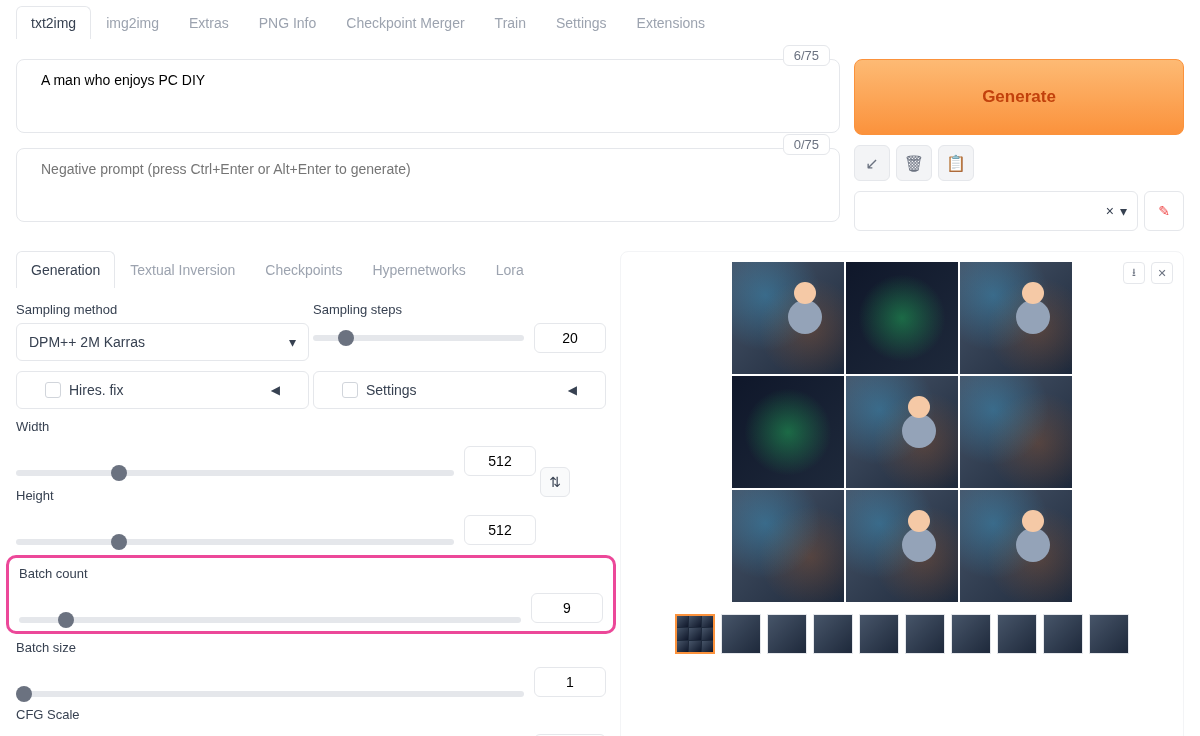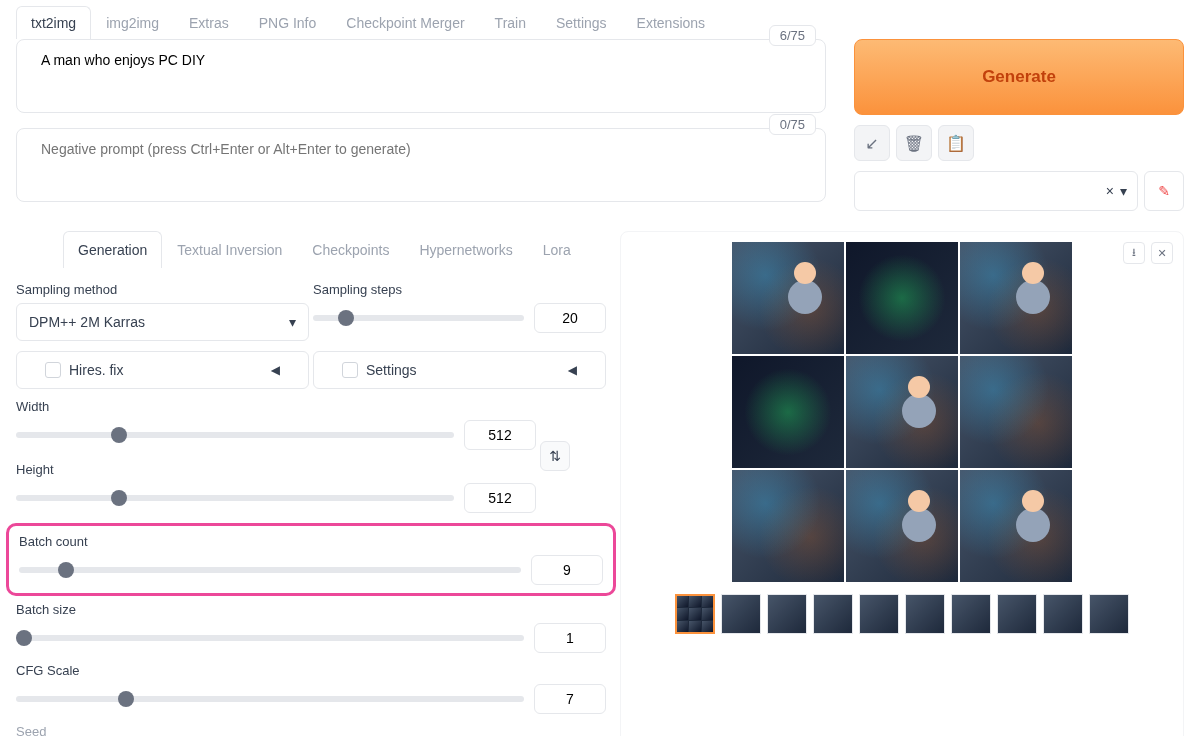--- a/index.html
+++ b/index.html
@@ -2,21 +2,21 @@
 <html><head>
 <meta charset="utf-8">
 <style>
 * { box-sizing: border-box; margin: 0; padding: 0; }
 body { font-family: -apple-system, BlinkMacSystemFont, "Segoe UI", sans-serif; font-size: 14px; color: #374151; background: #fff; width: 1200px; height: 736px; overflow: hidden; }
 
 .tabs { display: flex; gap: 0; padding: 6px 16px 0; }
 .tab { padding: 8px 14px; color: #9ca3af; cursor: pointer; border: 1px solid transparent; border-bottom: none; }
 .tab.active { color: #374151; border-color: #e5e7eb; border-radius: 6px 6px 0 0; background: #fff; }
 
-.main-row { display: flex; padding: 0 16px; gap: 28px; }
+.main-row { display: flex; padding: 0 16px; gap: 14px; margin-top: 20px; }
 .left-col { flex: 1; }
 .right-col { width: 330px; }
 
 .prompt-wrap { position: relative; margin-bottom: 12px; }
 .prompt-box { width: 100%; border: 1px solid #e5e7eb; border-radius: 8px; padding: 12px 24px; font-family: inherit; font-size: 14px; resize: none; background: #fff; }
 .prompt-box.neg { color: #9ca3af; }
 .token-count { position: absolute; right: 10px; top: -14px; background: #fff; border: 1px solid #e5e7eb; border-radius: 6px; padding: 2px 10px; font-size: 13px; color: #6b7280; }
 
 .generate-btn { width: 100%; height: 76px; background: linear-gradient(#fdba74, #fb923c); color: #c2410c; font-size: 17px; font-weight: 600; border: 1px solid #fb923c; border-radius: 8px; cursor: pointer; margin-bottom: 10px; }
 .icon-row { display: flex; gap: 6px; margin-bottom: 10px; }
@@ -24,21 +24,21 @@
 .style-row { display: flex; gap: 6px; }
 .style-select { flex: 1; border: 1px solid #e5e7eb; border-radius: 6px; height: 40px; display: flex; align-items: center; justify-content: flex-end; padding: 0 10px; gap: 6px; }
 .style-sel-btn { width: 40px; height: 40px; border: 1px solid #e5e7eb; border-radius: 6px; background: #fff; display: flex; align-items: center; justify-content: center; cursor: pointer; }
 
 .gen-area { padding: 0 16px; margin-top: 14px; display: flex; gap: 14px; }
 .gen-left { width: 590px; }
 .gen-right { flex: 1; border: 1px solid #f3f4f6; border-radius: 8px; padding: 10px; position: relative; }
 
 .sub-tabs { display: flex; gap: 0; margin-bottom: 14px; }
 .sub-tab { padding: 10px 14px; color: #9ca3af; cursor: pointer; border: 1px solid transparent; border-bottom: none; }
-.sub-tab.active { color: #374151; border-color: #e5e7eb; border-radius: 6px 6px 0 0; margin-left: 47px; }
+.sub-tab.active { color: #374151; border-color: #e5e7eb; border-radius: 6px 6px 0 0; }
 
 .param-row { display: flex; gap: 4px; margin-bottom: 10px; }
 .param-block { flex: 1; }
 .param-label { font-size: 13px; color: #374151; margin-bottom: 6px; display: block; }
 .select-box { width: 100%; border: 1px solid #e5e7eb; border-radius: 6px; padding: 10px 12px; background: #fff; display: flex; justify-content: space-between; align-items: center; cursor: pointer; }
 .slider-row { display: flex; align-items: center; gap: 10px; }
 .slider-row input[type=range] { flex: 1; }
 .num-box { width: 72px; border: 1px solid #e5e7eb; border-radius: 6px; padding: 6px; text-align: center; font-size: 14px; background: #fff; }
 
 input[type=range] { -webkit-appearance: none; height: 6px; background: #e5e7eb; border-radius: 3px; outline: none; }
@@ -63,21 +63,21 @@
 .grid-cell.rgb::before { background: radial-gradient(circle at 50% 50%, rgba(34,197,94,0.45), transparent 55%), linear-gradient(135deg,#0f172a,#1e293b); }
 .grid-cell.person::after { content: ""; position: absolute; left: 55%; top: 18%; width: 22px; height: 22px; background: #f5c9a6; border-radius: 50%; box-shadow: 0 24px 0 6px #94a3b8; }
 
 .thumbs { display: flex; gap: 6px; justify-content: center; margin-top: 12px; flex-wrap: nowrap; }
 .thumb { width: 40px; height: 40px; background: linear-gradient(135deg,#475569,#1e293b); border: 1px solid #e5e7eb; cursor: pointer; position: relative; }
 .thumb.active { border: 2px solid #fb923c; }
 .thumb.grid-th { display: grid; grid-template-columns: repeat(3,1fr); grid-template-rows: repeat(3,1fr); gap: 1px; background: #1e293b; }
 .thumb.grid-th span { background: linear-gradient(135deg,#475569,#0f172a); }
 
 .width-block { width: 520px; }
-.slim-slider { margin-top: 0; }
+.slim-slider { margin-top: 12px; align-items: flex-end; }
 </style>
 </head>
 <body>
 
 <div class="tabs">
   <div class="tab active">txt2img</div>
   <div class="tab">img2img</div>
   <div class="tab">Extras</div>
   <div class="tab">PNG Info</div>
   <div class="tab">Checkpoint Merger</div>

